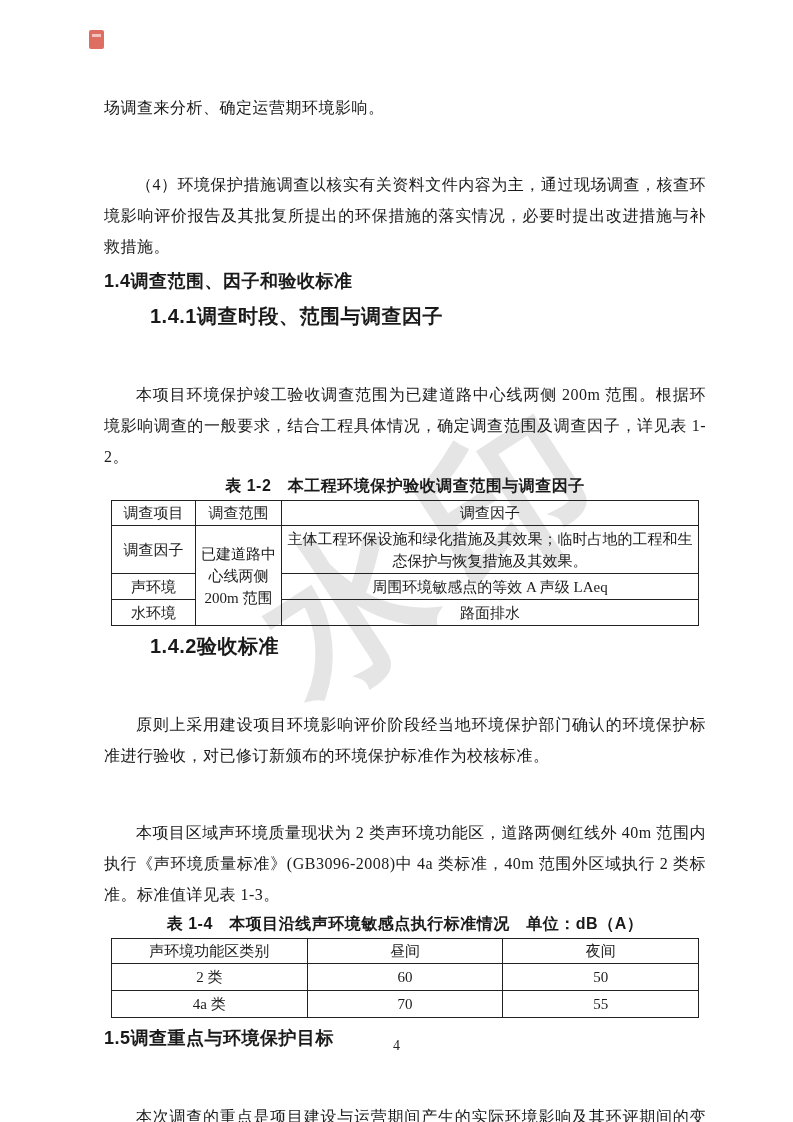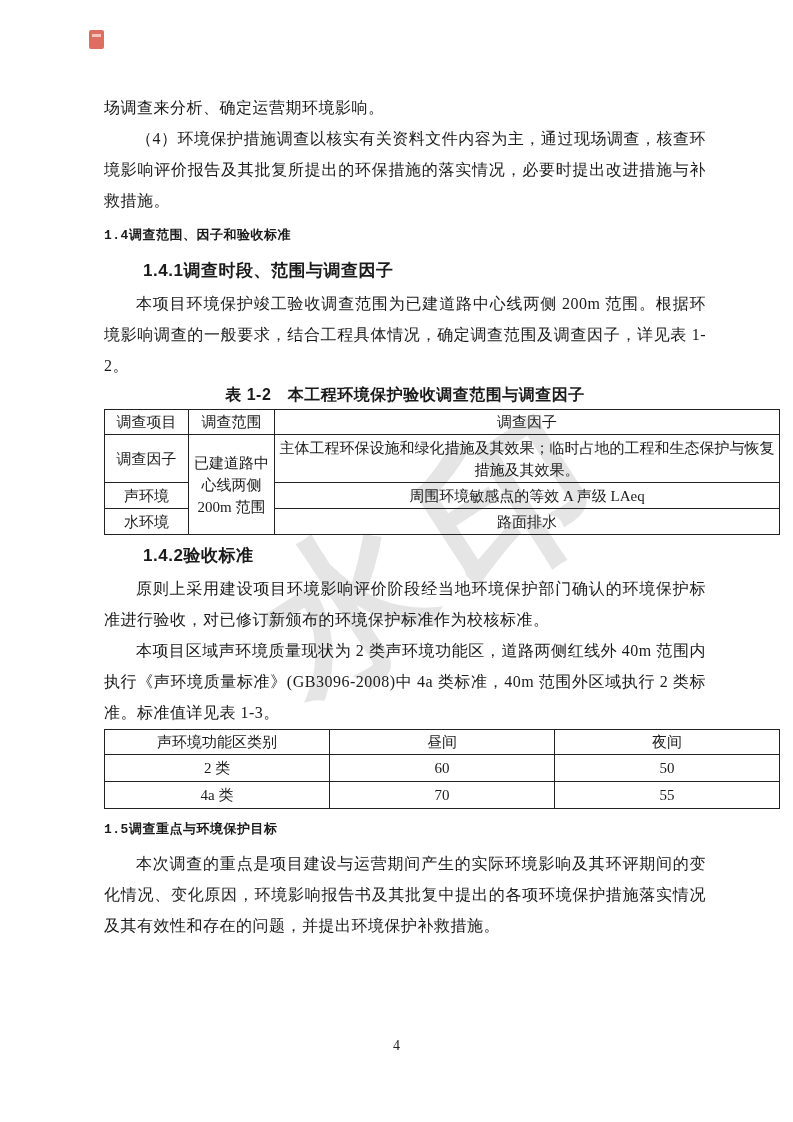--- a/index.html
+++ b/index.html
@@ -33,42 +33,42 @@
   }
 
   .content {
     position:absolute; left:104px; top:92px; width:602px; z-index:1;
   }
 
   .para {
     font-size:16px; line-height:31px; text-align:justify;
     text-justify:inter-ideograph; letter-spacing:0.5px;
   }
-  .indent2 { text-indent:2em; }
+  .indent2 { text-indent:2em;margin-top:46px; }
   .indent16 { text-indent:1.6em; }
 
   .h-main {
-    font-family:Liberation Mono, monospace;
-    font-size:13px; font-weight:bold; line-height:33px;
+    font-family:Liberation Sans, sans-serif;
+    font-size:18px; font-weight:bold; line-height:33px;
     margin-top:3px; margin-bottom:2px; letter-spacing:0.5px;
   }
   .h-sub {
     font-family:"Liberation Sans","DejaVu Sans",sans-serif;
-    font-size:17px; font-weight:bold; line-height:33px;
+    font-size:20px; font-weight:bold; line-height:33px;
     margin-top:1px; margin-bottom:1px; text-indent:2.3em; letter-spacing:0.5px;
   }
 
   .table-title {
     font-family:"Liberation Sans","DejaVu Sans",sans-serif;
     font-size:16px; font-weight:bold; text-align:center;
     line-height:26px; margin-top:1px; margin-bottom:1px; letter-spacing:0.5px;
   }
 
   table.doc-table {
-    border-collapse:collapse; width:676px; margin:1px auto 4px auto;
+    border-collapse:collapse; width:588px; margin:1px auto 4px auto;
     font-size:15px; background:transparent; table-layout:fixed;
   }
   table.doc-table th, table.doc-table td {
     border:1.5px solid #222; text-align:center; vertical-align:middle;
     padding:1px 3px; line-height:22px; font-weight:normal; background:transparent;
   }
   table.t12 col.c1 { width:84px; }
   table.t12 col.c2 { width:86px; }
   table.t12 th { height:24px; }
   table.t12 td.row-eco { height:48px; }
@@ -131,20 +131,21 @@
       </tr>
     </tbody>
       </table>
 
     <div class="h-sub">1.4.2验收标准</div>
 
     <p class="para indent2">原则上采用建设项目环境影响评价阶段经当地环境保护部门确认的环境保护标准进行验收，对已修订新颁布的环境保护标准作为校核标准。</p>
 
     <p class="para indent2">本项目区域声环境质量现状为 2 类声环境功能区，道路两侧红线外 40m 范围内执行《声环境质量标准》(GB3096-2008)中 4a 类标准，40m 范围外区域执行 2 类标准。标准值详见表 1-3。</p>
 
+    <div class="table-title">表 1-4　本项目沿线声环境敏感点执行标准情况　单位：dB（A）</div>
 
     <table class="doc-table t14">
       <tbody>
           <tr>
         <th>声环境功能区类别</th>
         <th>昼间</th>
         <th>夜间</th>
       </tr>
       <tr>
         <td>2 类</td>

